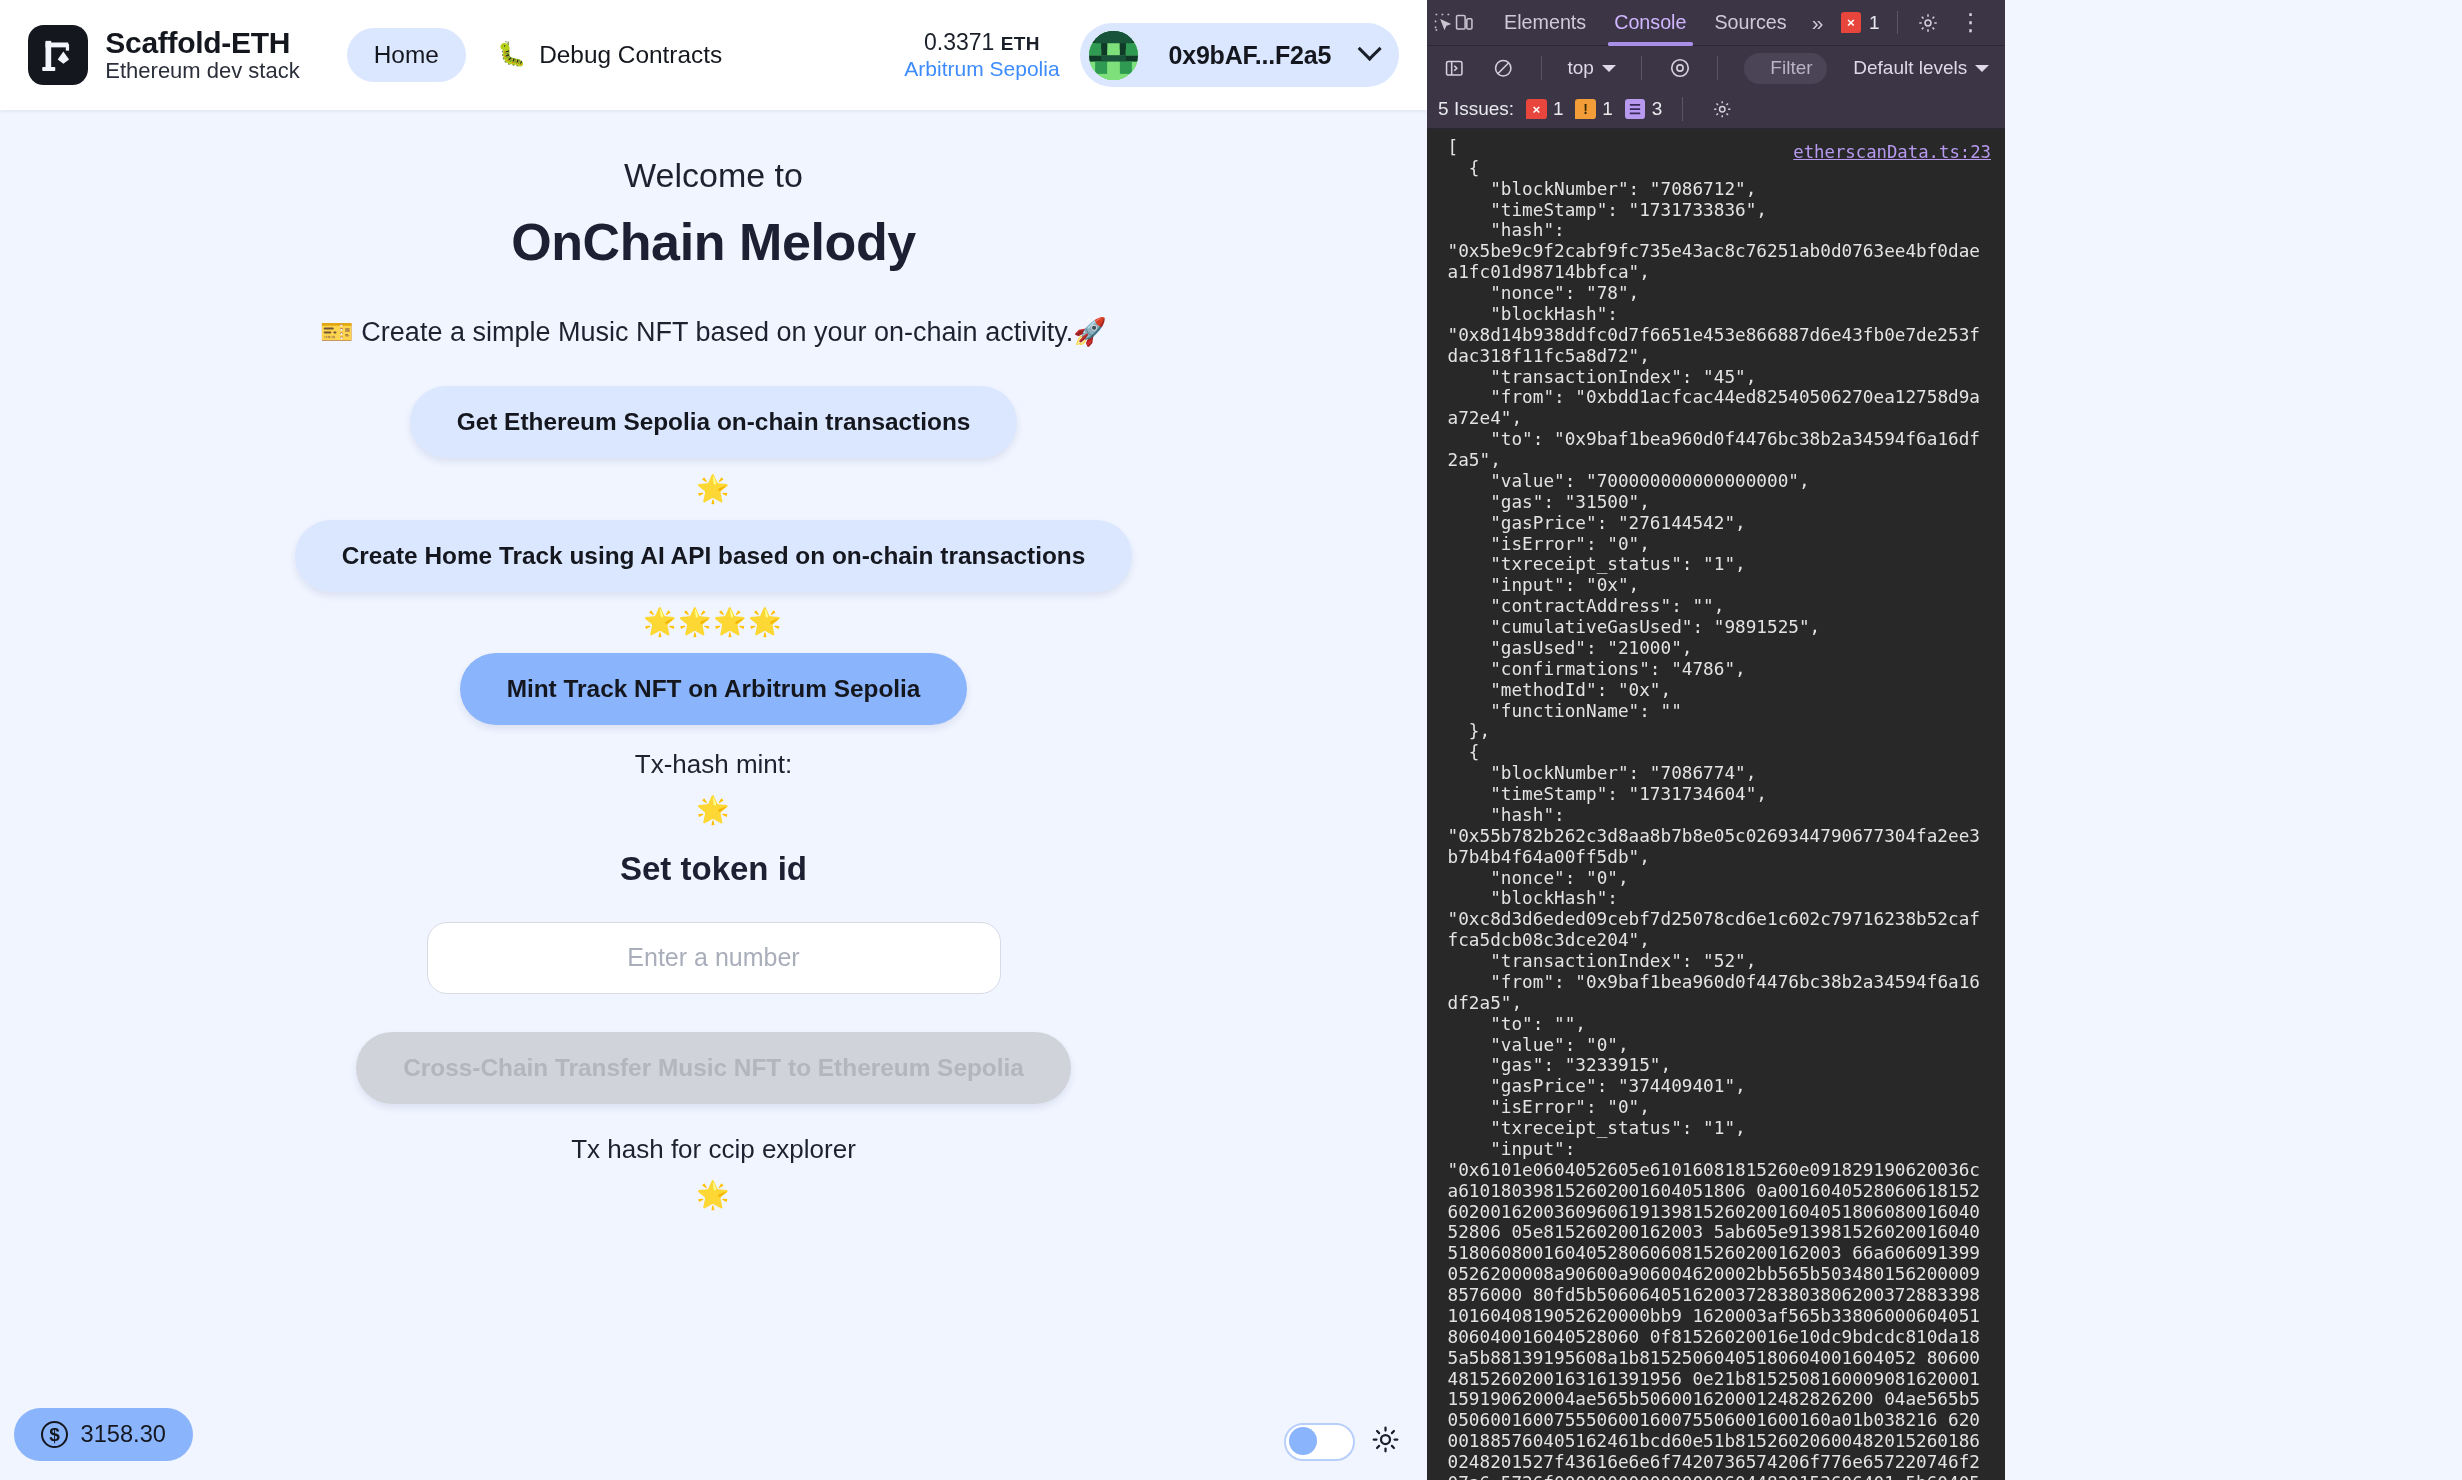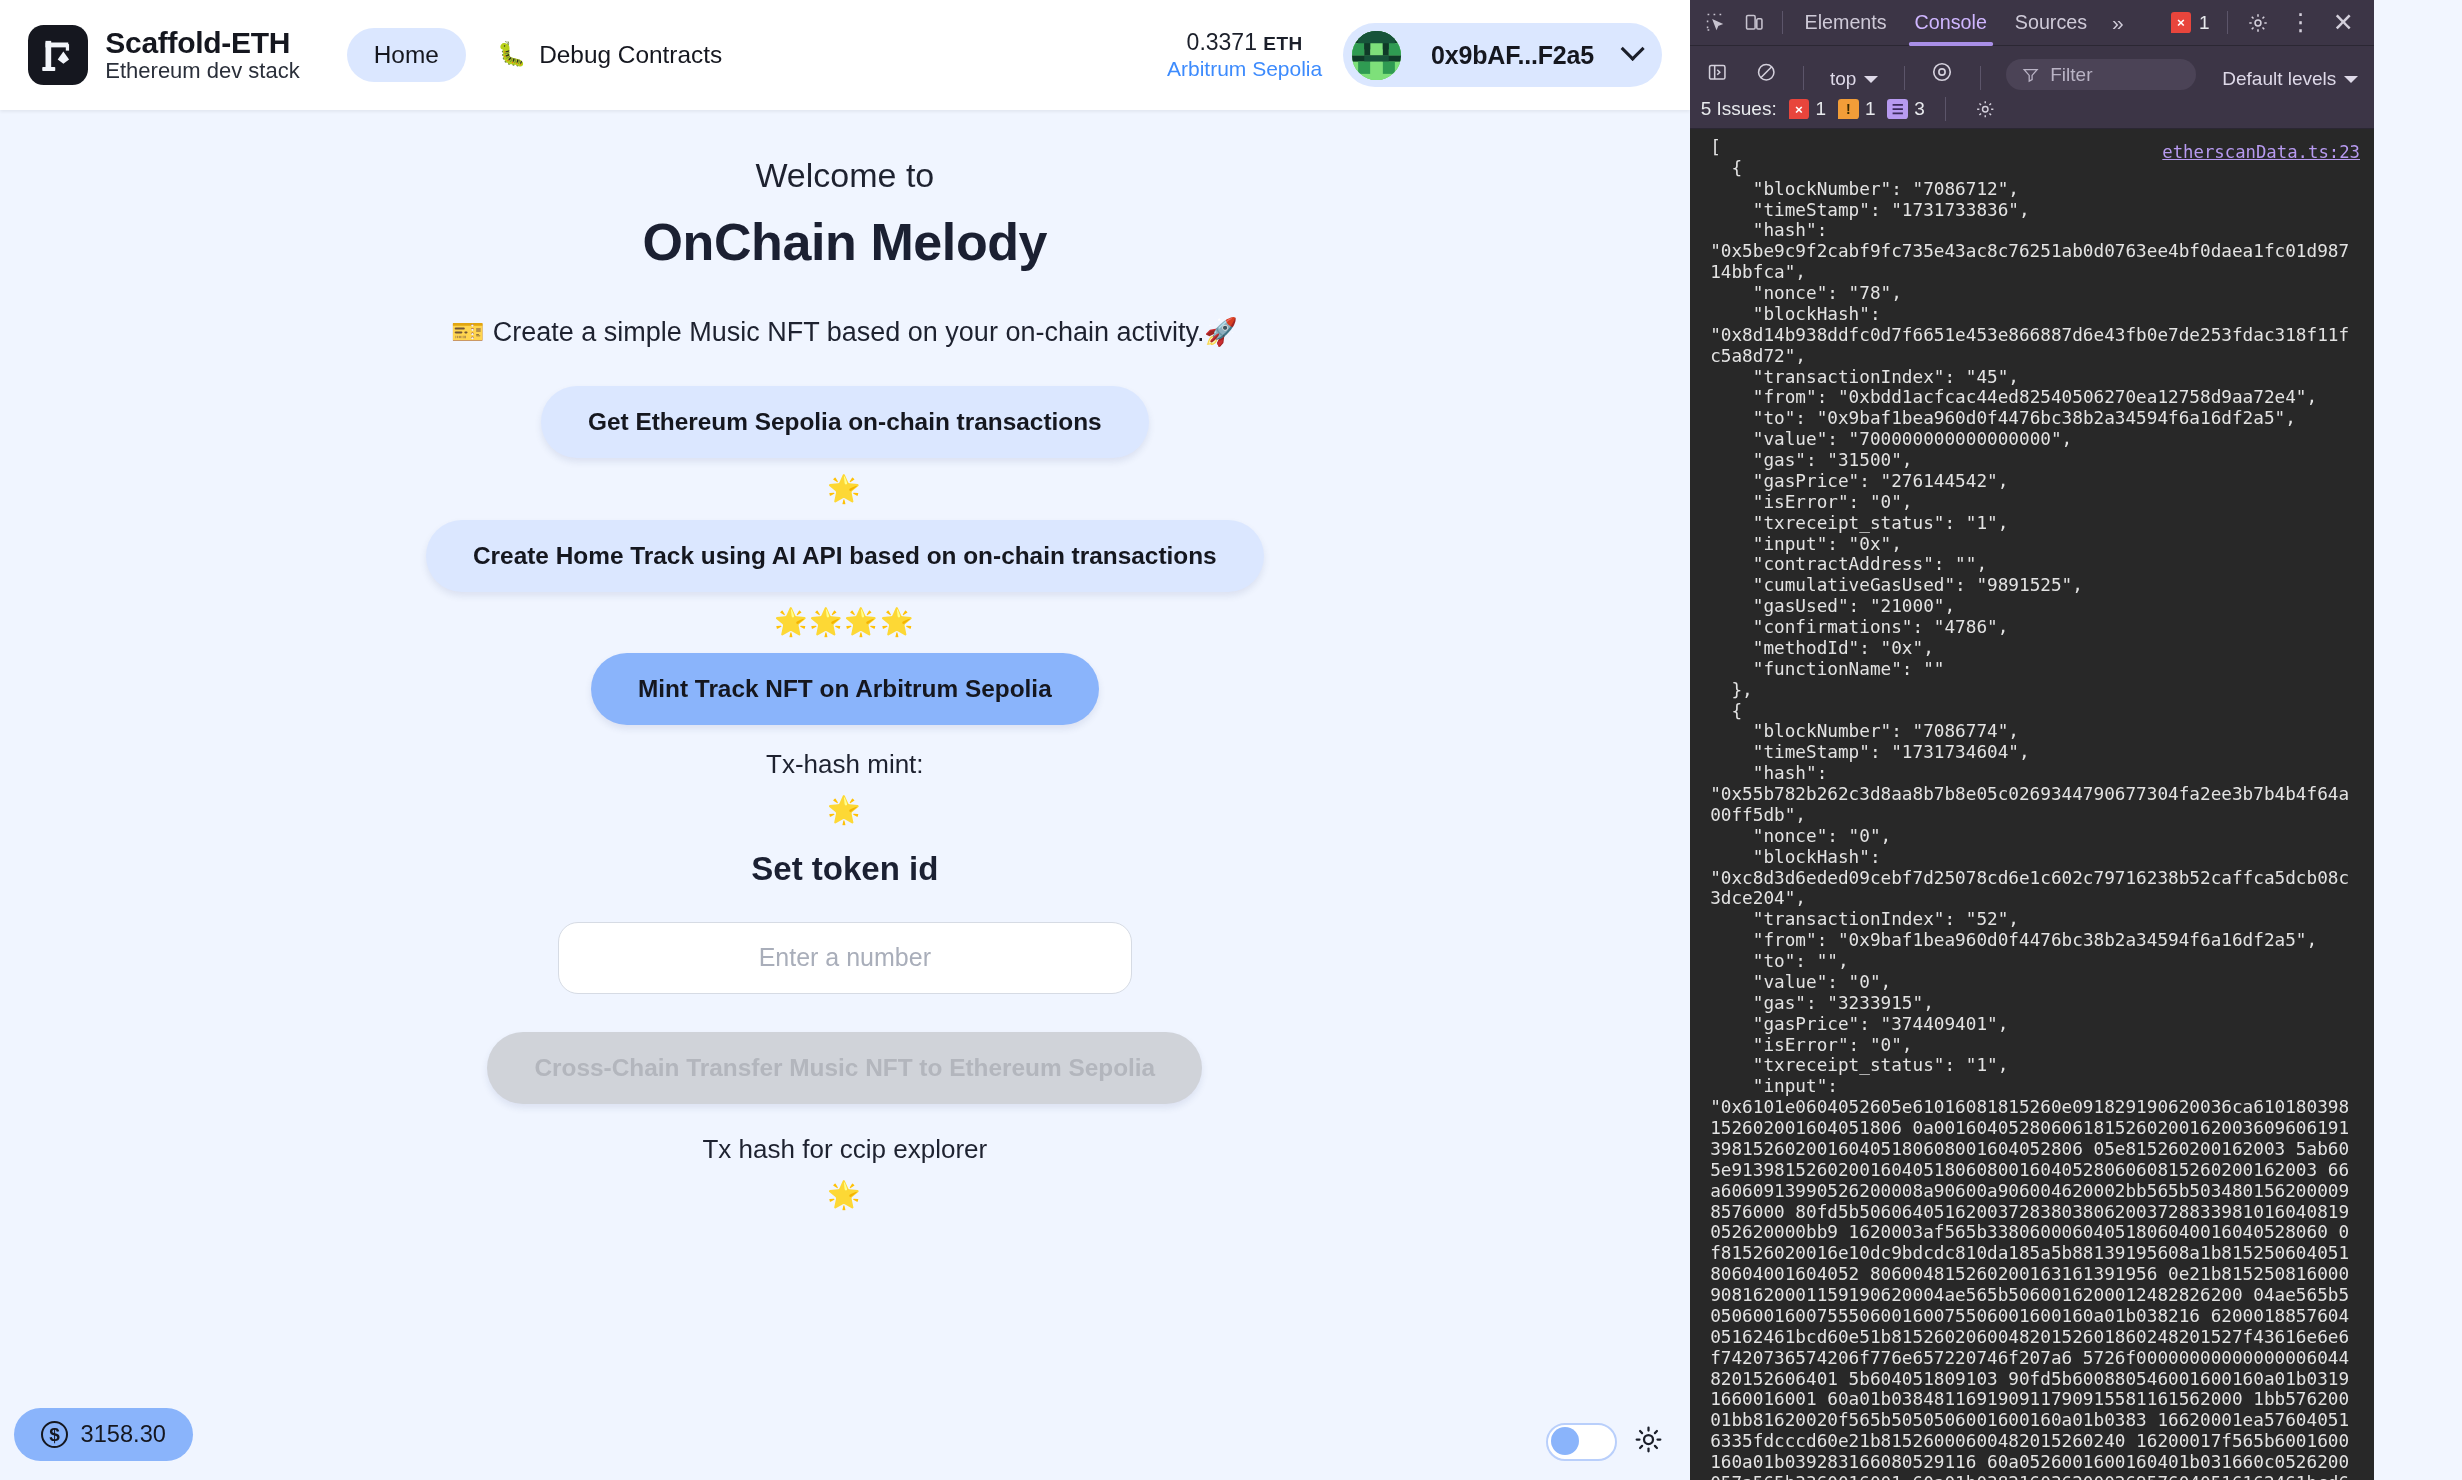--- a/index.html
+++ b/index.html
@@ -1,21 +1,21 @@
 <!DOCTYPE html>
 <html style="font-size:12.6px"><head>
 <meta charset="utf-8">
 <style>
   * { box-sizing: border-box; margin: 0; padding: 0; }
   html, body { width: 2462px; height: 1481px; overflow: hidden; }
   body {
     font-family: "Liberation Sans", sans-serif;
     background: #f2f6ff;
   }
-  #root { display: flex; width: 2374px; height: 1481px; }
+  #root { display: flex; width: 2005px; height: 1481px; }
 
   
   .app {
     width: 1753px; height: 1481px;
     background: #f0f5ff;
     position: relative;
     display: flex; flex-direction: column;
     overflow: hidden;
   }
   .navbar {
@@ -179,21 +179,21 @@
   }
   .info-sq {
     width: 20.5px; height: 20.5px; background: #b79af0; border-radius: 3.1px;
     color: #3a2a5a; font-size: 13.4px; font-weight: bold;
     display: flex; align-items: center; justify-content: center;
   }
   .dt-x { font-size: 25px; color: #d4d0dc; padding: 0 9.4px; cursor: pointer; line-height: 1; }
   .dt-kebab { font-size: 23.6px; color: #d4d0dc; padding: 0 7.9px; cursor: pointer; line-height: 0.6; letter-spacing: 0; }
 
   .dt-toolbar {
-    height: 44px; background: #3c3546; display: flex; align-items: flex-end;
+    height: 44px; background: #3c3546; display: flex; align-items: center;
     padding: 0 7.9px; gap: 10px; flex-shrink: 0;
   }
   .ctx-select {
     display: flex; align-items: center; gap: 7.9px; font-size: 19px; color: #ded9e8;
     padding: 0 7.9px; cursor: pointer;
   }
   .caret-d { width: 0; height: 0; border-left: 7px solid transparent; border-right: 7px solid transparent; border-top: 7.9px solid #ded9e8; }
   .filter-box {
     flex: 1; height: 31px; background: #4b4356; border-radius: 15.7px;
     display: flex; align-items: center; gap: 11px; padding: 0 15.7px;

